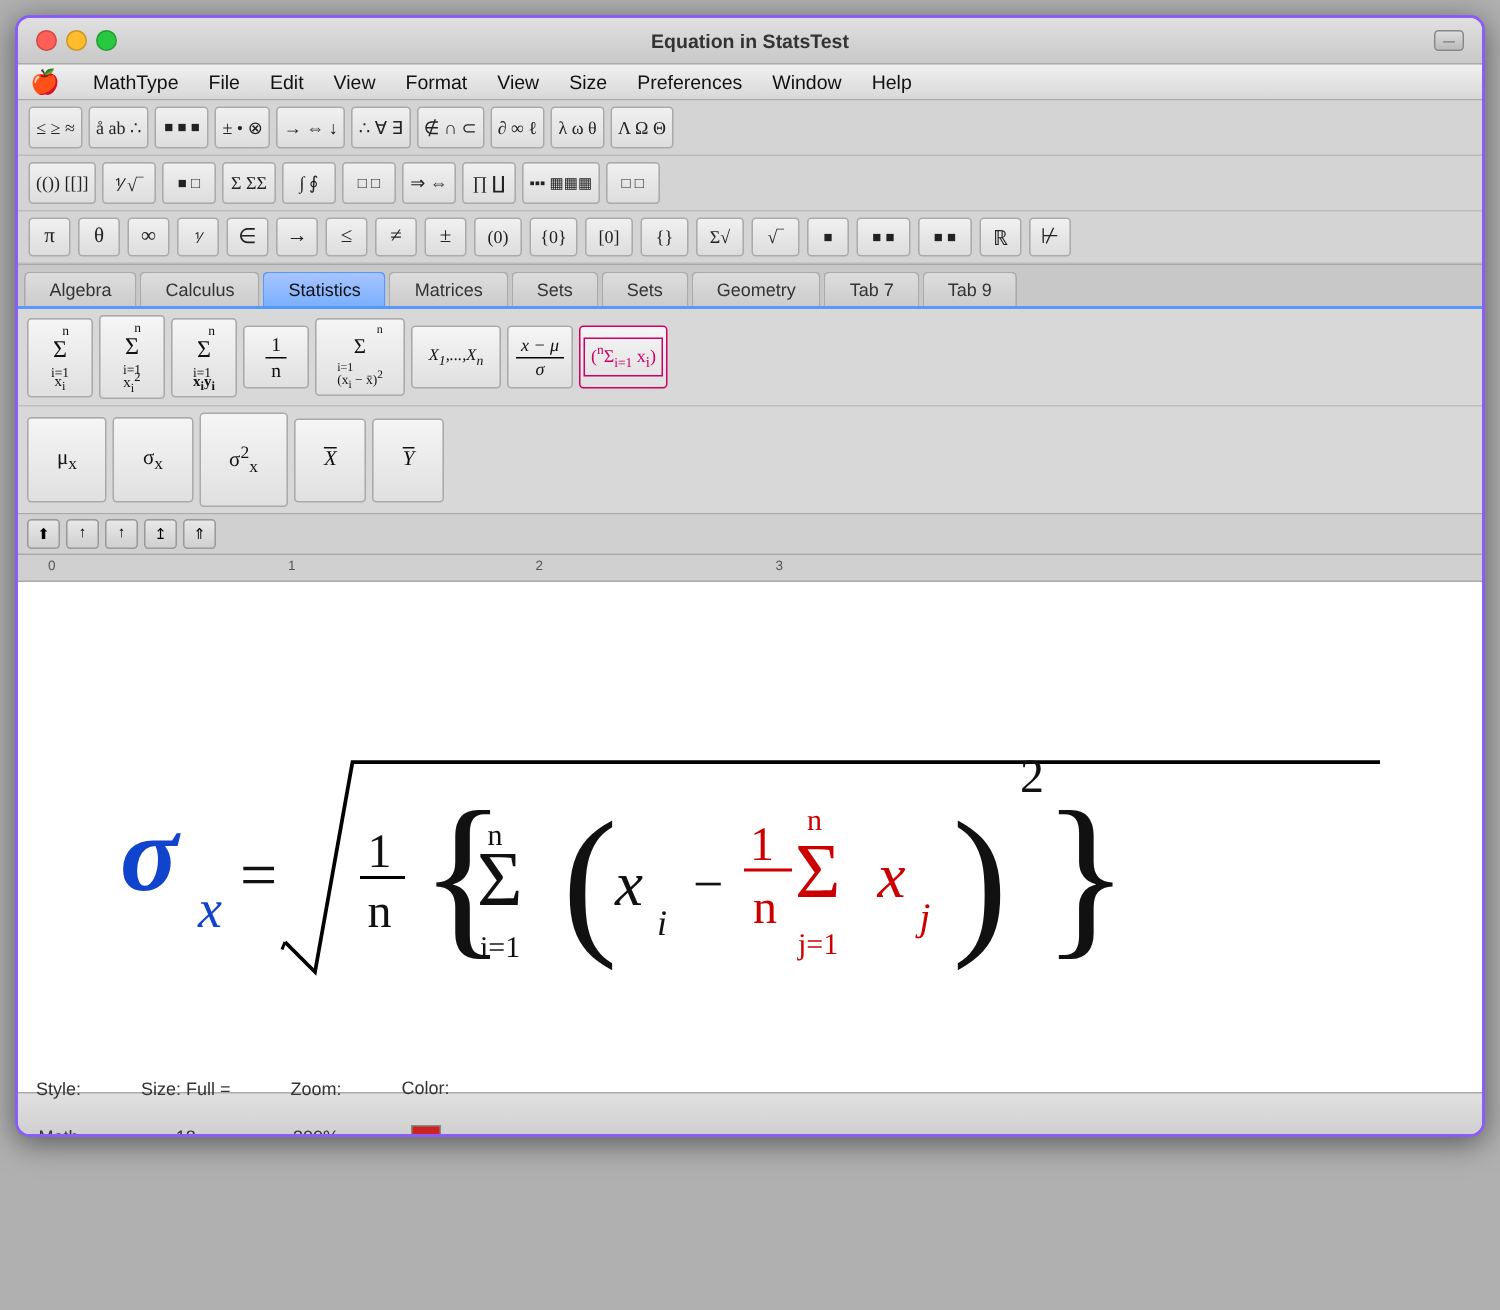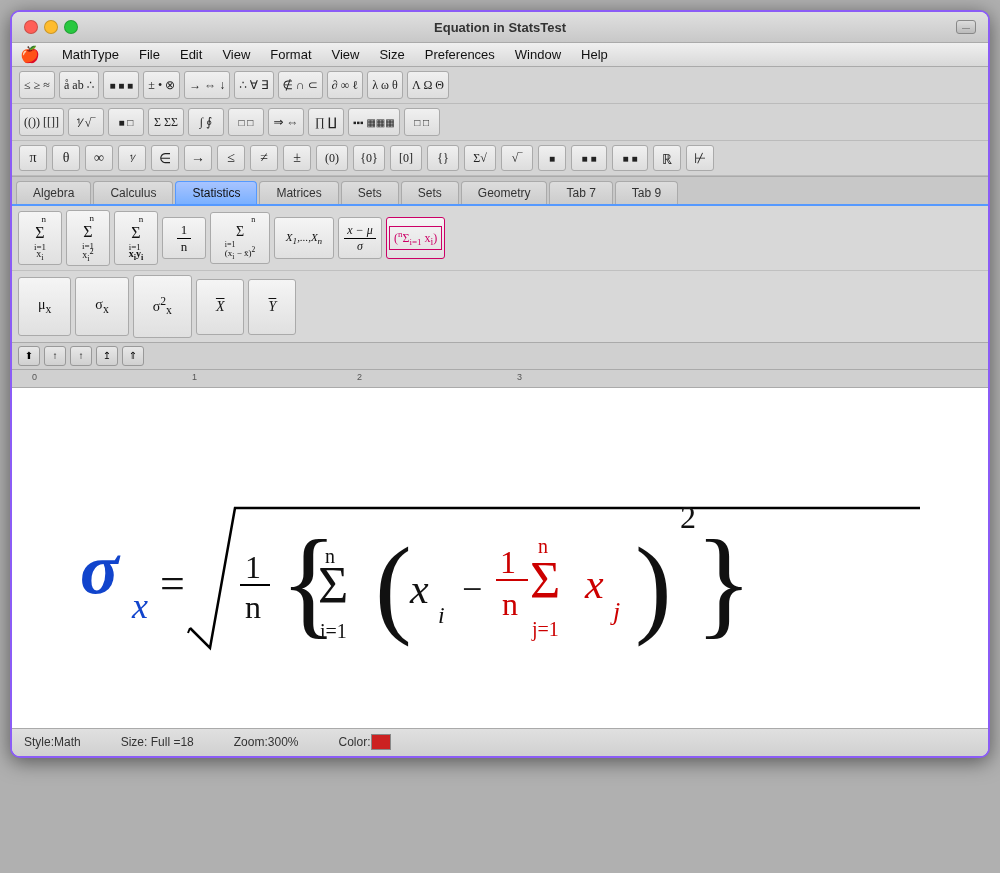--- a/index.html
+++ b/index.html
@@ -158,21 +158,21 @@
       width: 100%;
     }
     
     .statusbar {
       background: linear-gradient(to bottom, #e0e0e0, #d0d0d0);
       border-top: 1px solid #aaa;
       height: 28px; display: flex; align-items: center;
       padding: 0 12px; gap: 40px;
       font-size: 12px; color: #333;
     }
-    .status-item { display: flex; align-items: center; gap: 0; }
+    .status-item { display: flex; align-items: center; gap: 18px; flex-direction: column; }
     .color-swatch {
       width: 20px; height: 16px; background: #cc2222;
       border: 1px solid #888;
     }
 
     
     .math-sym { font-family: 'Times New Roman', serif; }
   </style>
 </head>
 <body>

